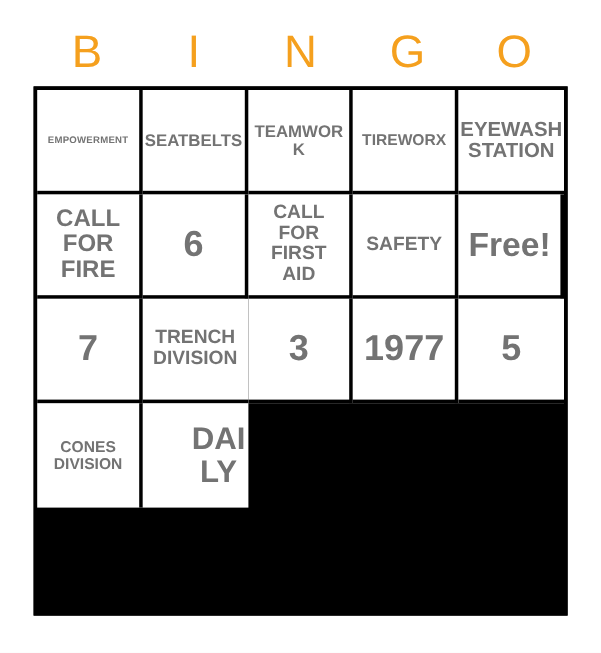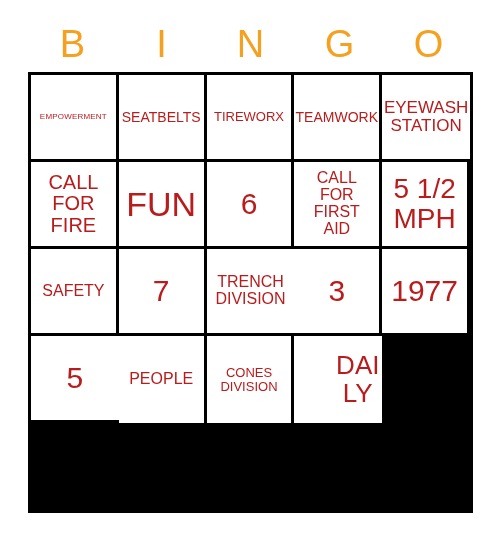--- a/index.html
+++ b/index.html
@@ -54,24 +54,25 @@
   }
   .cell {
     background: #ffffff;
     box-sizing: border-box;
     border-right: 3px solid #000000;
     border-bottom: 3px solid #000000;
     display: flex;
     align-items: center;
     justify-content: center;
     text-align: center;
-    color: #b91c1c;
+    color: #737373;
     line-height: 1.06;
     padding: 2px 1px;
     overflow: hidden;
+    font-weight: bold;
   }
   .cell.col-last { border-right: none; }
   .cell.row-last { border-bottom: none; }
 
   .cell .txt {
     display: block;
     width: 100%;
     white-space: pre-line;
     word-break: break-word;
   }
@@ -102,77 +103,70 @@
   </div>
 
   <div id="grid">
 
     <div class="cell s-xxs">
         <span class="txt">EMPOWERMENT</span>
       </div>
     <div class="cell s-sm">
         <span class="txt">SEATBELTS</span>
       </div>
+    <div class="cell s-sm">
+        <span class="txt">TEAMWORK</span>
+      </div>
     <div class="cell s-xs">
         <span class="txt">TIREWORX</span>
-      </div>
-    <div class="cell s-sm">
-        <span class="txt">TEAMWORK</span>
       </div>
     <div class="cell col-last s-lg">
         <span class="txt">EYEWASH
 STATION</span>
       </div>
 
     <div class="cell s-xl">
         <span class="txt">CALL
 FOR
 FIRE</span>
       </div>
-    <div class="cell s-5xl">
-        <span class="txt">FUN</span>
-      </div>
     <div class="cell s-4xl">
         <span class="txt">6</span>
       </div>
     <div class="cell s-md">
         <span class="txt">CALL
 FOR
 FIRST
 AID</span>
       </div>
 
-    <div class="cell s-3xl">
-        <span class="txt">5 1/2
-MPH</span>
-      </div>
     <div class="cell s-md">
         <span class="txt">SAFETY</span>
+      </div>
+    <div class="cell s-3xl">
+        <span class="txt">Free!</span>
       </div>
     <div class="cell s-4xl">
         <span class="txt">7</span>
       </div>
     <div class="cell col-last s-md">
         <span class="txt">TRENCH
 DIVISION</span>
       </div>
 
     <div class="cell s-4xl">
         <span class="txt">3</span>
       </div>
     <div class="cell s-4xl">
         <span class="txt">1977</span>
       </div>
     <div class="cell col-last s-4xl">
         <span class="txt">5</span>
       </div>
 
-    <div class="cell row-last s-md">
-        <span class="txt">PEOPLE</span>
-      </div>
     <div class="cell row-last s-xs">
         <span class="txt">CONES
 DIVISION</span>
       </div>
     <div class="cell row-last col-last s-2xl">
         <span class="txt">DAILY</span>
       </div>
   </div>
 
 </div>

